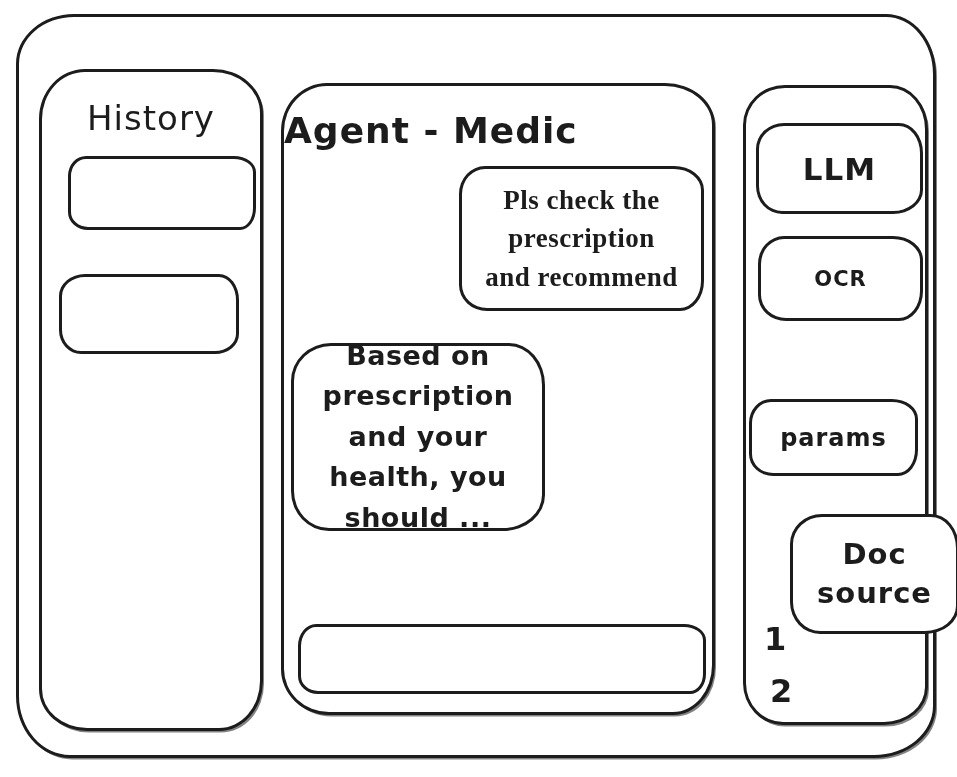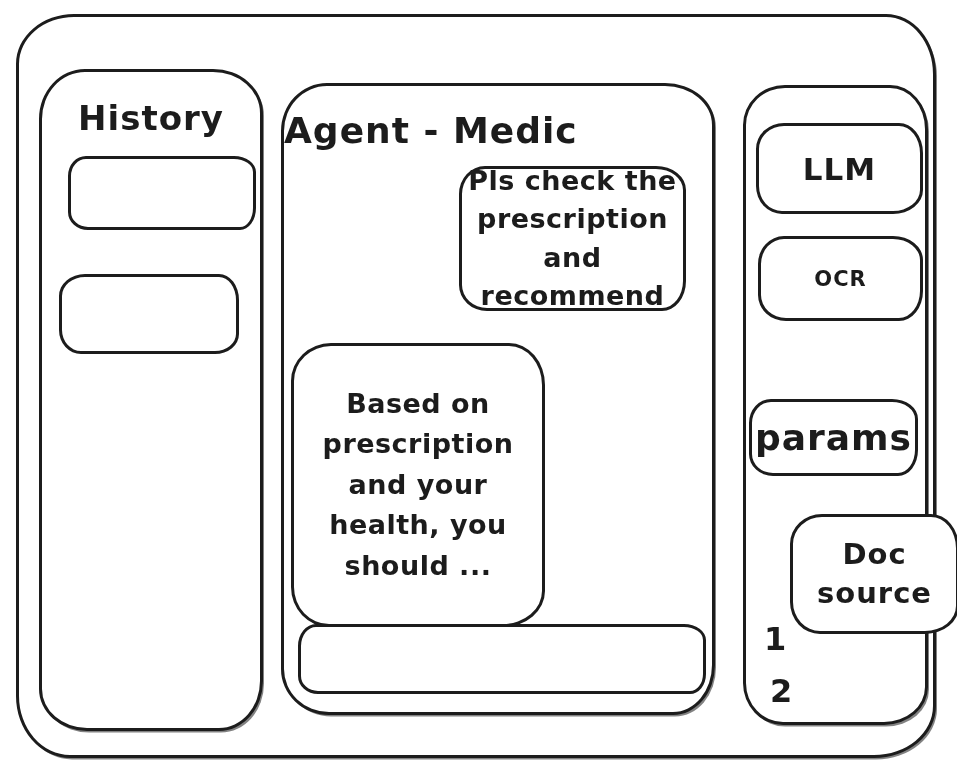--- a/index.html
+++ b/index.html
@@ -31,21 +31,21 @@
   
   .left-panel {
     left: 20px; top: 52px;
     width: 224px; height: 662px;
     border-radius: 46px 50px 44px 48px / 50px 44px 50px 42px;
   }
   .panel-title {
     padding-top: 26px;
     text-align: center;
     font-size: 34px;
-    font-weight: bold;
+    font-weight: normal;
     letter-spacing: 1px;
   }
   .history-item-1 {
     left: 26px; top: 84px;
     width: 188px; height: 74px;
     border-radius: 18px 22px 16px 20px / 20px 16px 22px 18px;
   }
   .history-item-2 {
     left: 17px; top: 202px;
     width: 180px; height: 80px;
@@ -68,27 +68,28 @@
     align-items: center;
     justify-content: center;
     text-align: center;
     white-space: pre-line;
     font-size: 27px;
     font-weight: bold;
     letter-spacing: 0.5px;
   }
   .bubble-user {
     left: 175px; top: 80px;
-    width: 227px; height: 145px;
+    width: 245px; height: 145px;
     border-radius: 26px 30px 24px 28px / 28px 24px 30px 26px;
     line-height: 1.42;
+    font-family: Liberation Serif, serif;
   }
   .bubble-agent {
     left: 7px; top: 257px;
-    width: 254px; height: 284px;
+    width: 254px; height: 188px;
     border-radius: 40px 36px 42px 38px / 38px 42px 36px 40px;
     line-height: 1.5;
   }
   .chat-input {
     left: 14px; top: 538px;
     width: 408px; height: 70px;
     border-radius: 18px 22px 16px 20px / 22px 16px 20px 18px;
     cursor: text;
   }
   
@@ -121,21 +122,21 @@
   }
   .btn-ocr {
     left: 12px; top: 148px;
     width: 165px; height: 85px;
     font-size: 21px;
     border-radius: 26px 30px 24px 28px / 28px 24px 30px 26px;
   }
   .btn-params {
     left: 3px; top: 311px;
     width: 169px; height: 77px;
-    font-size: 36px;
+    font-size: 24px;
     border-radius: 22px 26px 20px 24px / 24px 20px 26px 22px;
   }
   .btn-doc {
     left: 8px; top: 426px;
     width: 169px; height: 120px;
     font-size: 29px;
     line-height: 1.35;
     border-radius: 32px 28px 34px 30px / 30px 34px 28px 32px;
     margin-left: 36px;
   }

